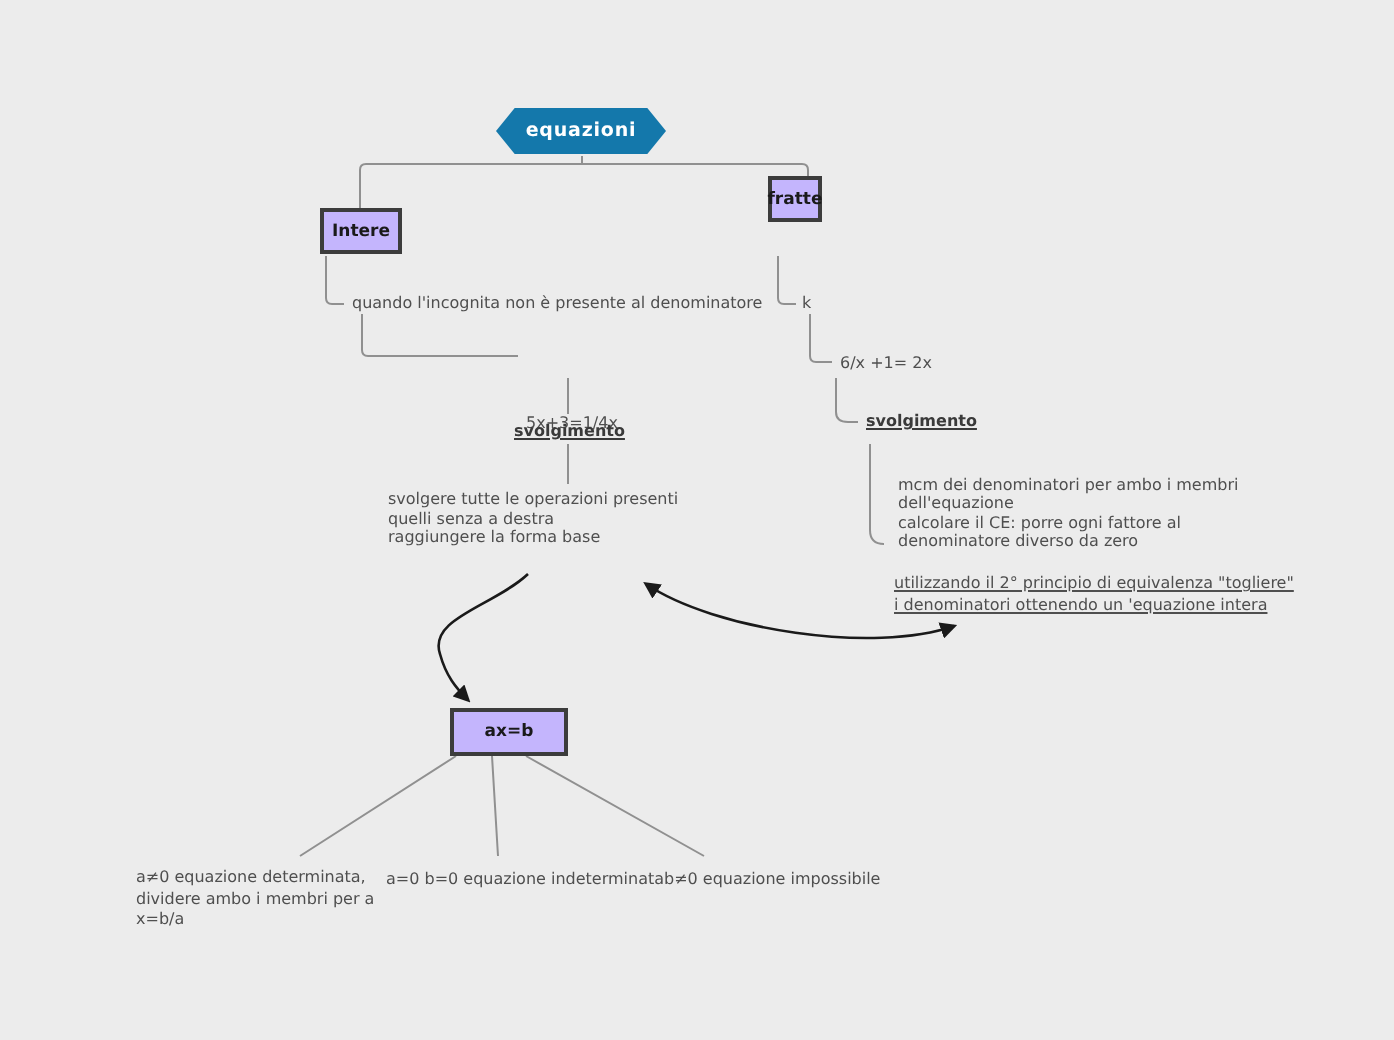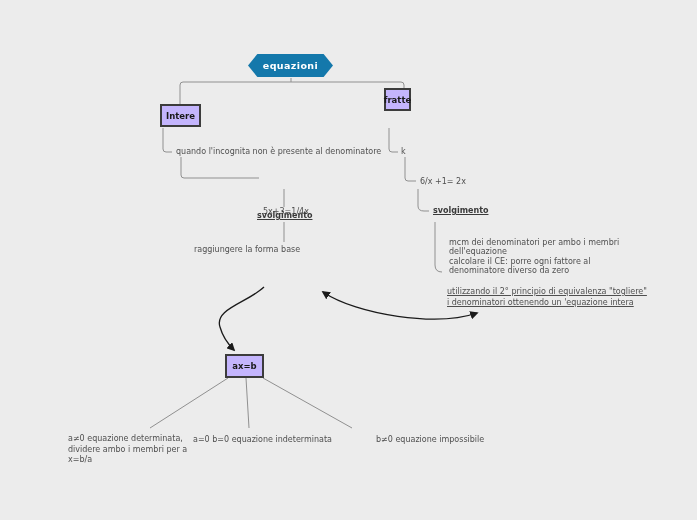--- a/index.html
+++ b/index.html
@@ -73,42 +73,44 @@
     <span>Intere</span>
   </div>
   <div class="node" style="left:384px;top:88px;width:27px;height:23px;">
     <span>fratte</span>
   </div>
 
   <div class="txt" style="left:176px;top:147px;">quando l'incognita non è presente al denominatore</div>
   <div class="txt" style="left:263px;top:177px;margin-top:30px;">5x+3=1/4x</div>
   <div class="txt svolg" style="left:257px;top:211px;">svolgimento</div>
   <div class="txt block steps-l" style="left:194px;top:245px;">
+    <div>svolgere tutte le operazioni presenti</div>
+    <div>quelli senza a destra</div>
     <div>raggiungere la forma base</div>
   </div>
 
   <div class="txt" style="left:401px;top:147px;">k</div>
   <div class="txt" style="left:420px;top:177px;">6/x +1= 2x</div>
   <div class="txt svolg" style="left:433px;top:206px;">svolgimento</div>
   <div class="txt block steps-r" style="left:449px;top:238px;">
     <div>mcm dei denominatori per ambo i membri</div>
     <div>dell'equazione</div>
     <div>calcolare il CE: porre ogni fattore al</div>
     <div>denominatore diverso da zero</div>
   </div>
   <div class="txt block note" style="left:447px;top:286px;">
     <div>utilizzando il 2° principio di equivalenza "togliere"</div>
     <div>i denominatori ottenendo un 'equazione intera</div>
   </div>
 
-  <div class="node" style="left:225px;top:354px;width:39px;height:24px;">
+  <div class="node" style="left:225px;top:354px;width:59px;height:24px;">
     <span>ax=b</span>
   </div>
 
   <div class="txt block out" style="left:68px;top:434px;">
     <div>a≠0 equazione determinata,</div>
     <div>dividere ambo i membri per a</div>
     <div>x=b/a</div>
   </div>
   <div class="txt" style="left:193px;top:435px;">a=0 b=0 equazione indeterminata</div>
-  <div class="txt" style="left:332px;top:435px;padding-left:44px;">b≠0 equazione impossibile</div>
+  <div class="txt" style="left:332px;top:435px;">b≠0 equazione impossibile</div>
 
 </div>
 
 </body></html>

